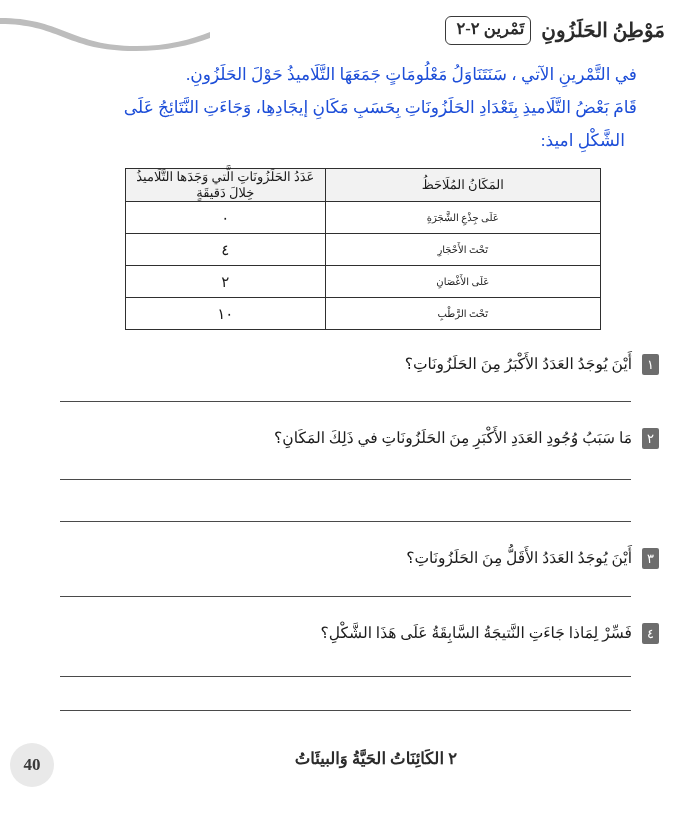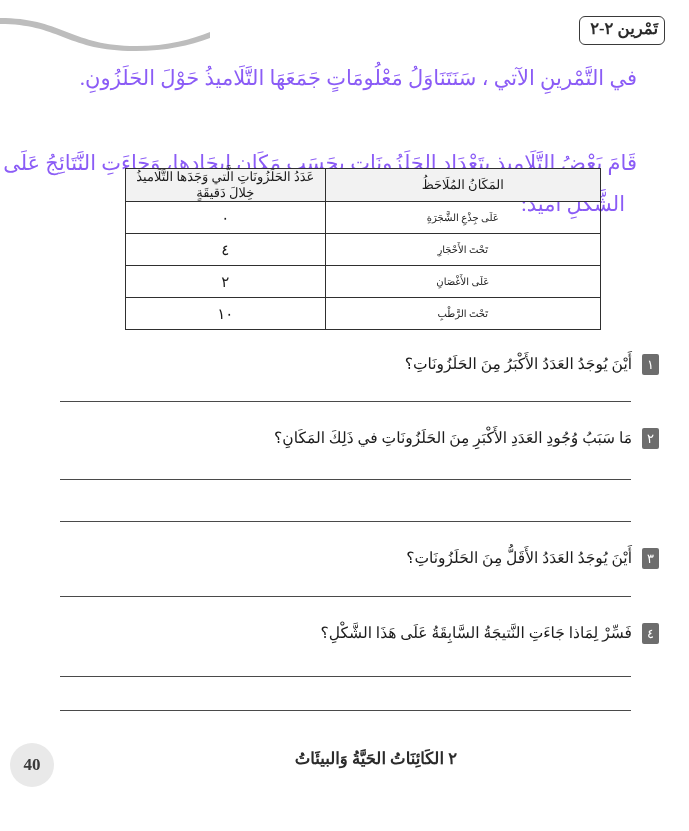--- a/index.html
+++ b/index.html
@@ -64,29 +64,29 @@
     white-space: nowrap;
     letter-spacing: 0px;
   }
 
   
   .intro {
     position: absolute;
     top: 58px;
     right: 52px;
     left: 72px;
-    font-size: 21px;
+    font-size: 17px;
     line-height: 1.95;
     text-align: justify;
     text-align-last: right;
-    color: #8b5cf6;
+    color: #1d4ed8;
   }
   .intro div { white-space: nowrap; }
   .intro .l1 { text-align: center; }
-  .intro .l2 { text-align: center; margin-top: 44px; }
+  .intro .l2 { text-align: center; }
   .intro .l3 { text-align: right; padding-right: 12px; }
 
   
   .tbl-wrap {
     position: absolute;
     top: 168px;
     right: 88px;
     width: 476px;
   }
   table.data {
@@ -201,20 +201,21 @@
 </head>
 <body>
 
 <div class="page">
 
   <div class="header">
     <svg class="header-curve" viewBox="0 0 210 44" preserveAspectRatio="none">
       <path d="M0,8 C60,8 70,34 130,36 C165,37 190,30 210,22 L210,28 C188,36 162,42 128,41 C66,39 58,14 0,14 Z" fill="#bdbdbd"></path>
     </svg>
     <div class="header-row">
+      <span class="exercise-title">مَوْطِنُ الحَلَزُونِ</span>
       <span class="exercise-badge">تَمْرين ٢-٢</span>
     </div>
   </div>
 
   <div class="intro">
     <div class="l1">في التَّمْرينِ الآتي ، سَنَتَنَاوَلُ مَعْلُومَاتٍ جَمَعَهَا التَّلَاميذُ حَوْلَ الحَلَزُونِ.</div>
     <div class="l2">قَامَ بَعْضُ التَّلَاميذِ بِتَعْدَادِ الحَلَزُونَاتِ بِحَسَبِ مَكَانِ إيجَادِهِا، وَجَاءَتِ النَّتَائِجُ عَلَى</div>
     <div class="l3">الشَّكْلِ اميذ:</div>
   </div>
 

